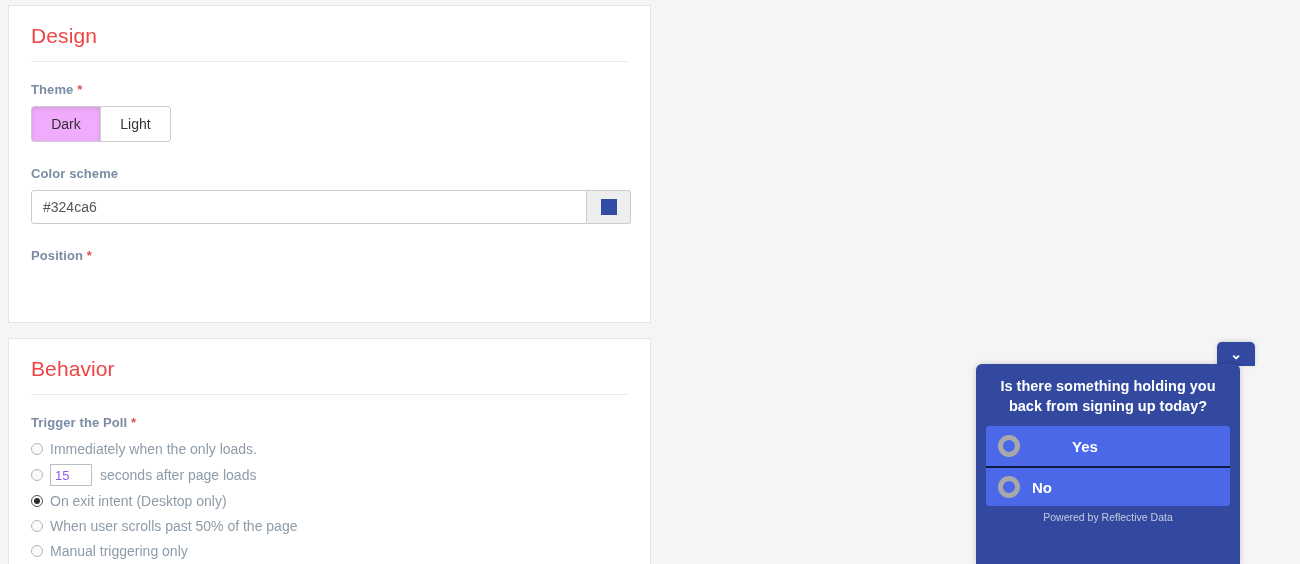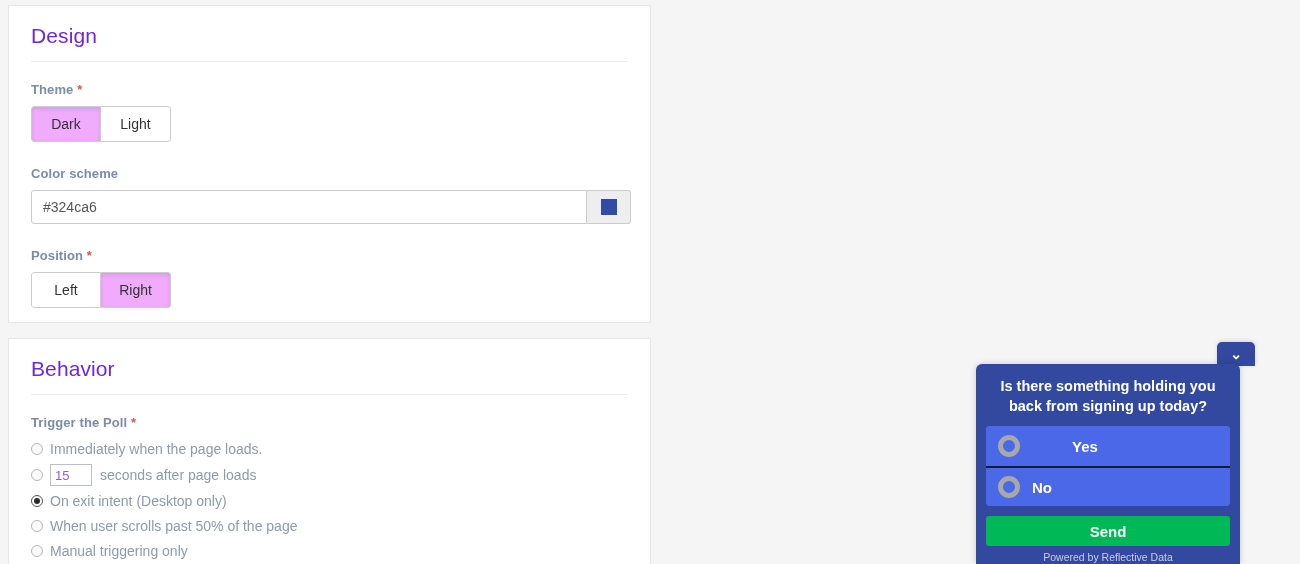--- a/index.html
+++ b/index.html
@@ -24,21 +24,21 @@
     width: 643px;
     background: #ffffff;
     border: 1px solid #e3e6ea;
     box-sizing: border-box;
   }
   #card-design { top: 5px; height: 318px; }
   #card-behavior { top: 338px; height: 240px; }
 
   .card-header {
     font-size: 21px;
-    color: #6d28d9;
+    color: #ef4444;
     font-weight: 400;
     padding: 18px 22px 13px 22px;
     letter-spacing: 0.1px;
   }
   .card-divider {
     height: 1px;
     background: #e9ecef;
     margin: 0 22px;
   }
   .card-body {
@@ -300,44 +300,40 @@
           <span class="color-swatch" id="color-swatch" style="background: rgb(50, 76, 166);"></span>
         </div>
       </div>
     </div>
 
     <div class="field-block">
       <div class="field-label">
         <span>Position</span>
         <span class="req">*</span>
       </div>
-      <div class="btn-group">
-        <button class="btn">Left</button>
-        <button class="btn active">Right</button>
-      </div>
     </div>
 
   </div>
 </div>
 
 <div class="card" id="card-behavior">
   <div class="card-header">Behavior</div>
   <div class="card-divider"></div>
   <div class="card-body">
 
     <div class="field-label">
       <span>Trigger the Poll</span>
       <span class="req">*</span>
     </div>
 
     <div class="radio-list">
 
       <div class="radio-row">
         <span class="radio-dot"></span>
-        <span class="radio-text">Immediately when the page loads.</span>
+        <span class="radio-text">Immediately when the only loads.</span>
       </div>
 
       <div class="radio-row">
         <span class="radio-dot"></span>
         <input class="seconds-input" type="text" value="15" style="">
         <span class="radio-text">seconds after page loads</span>
       </div>
 
       <div class="radio-row">
         <span class="radio-dot checked"></span>
@@ -369,16 +365,15 @@
     <div class="poll-option" style="background: rgb(74, 104, 232); gap: 40px;">
       <span class="poll-radio"></span>
       <span class="poll-option-label">Yes</span>
     </div>
     <div class="poll-option" style="background: rgb(74, 104, 232);">
       <span class="poll-radio"></span>
       <span class="poll-option-label">No</span>
     </div>
   </div>
 
-  <button class="poll-send" style="background: rgb(0, 185, 86);">Send</button>
 
   <div class="poll-footer">Powered by Reflective Data</div>
 </div>
 
 </body></html>

